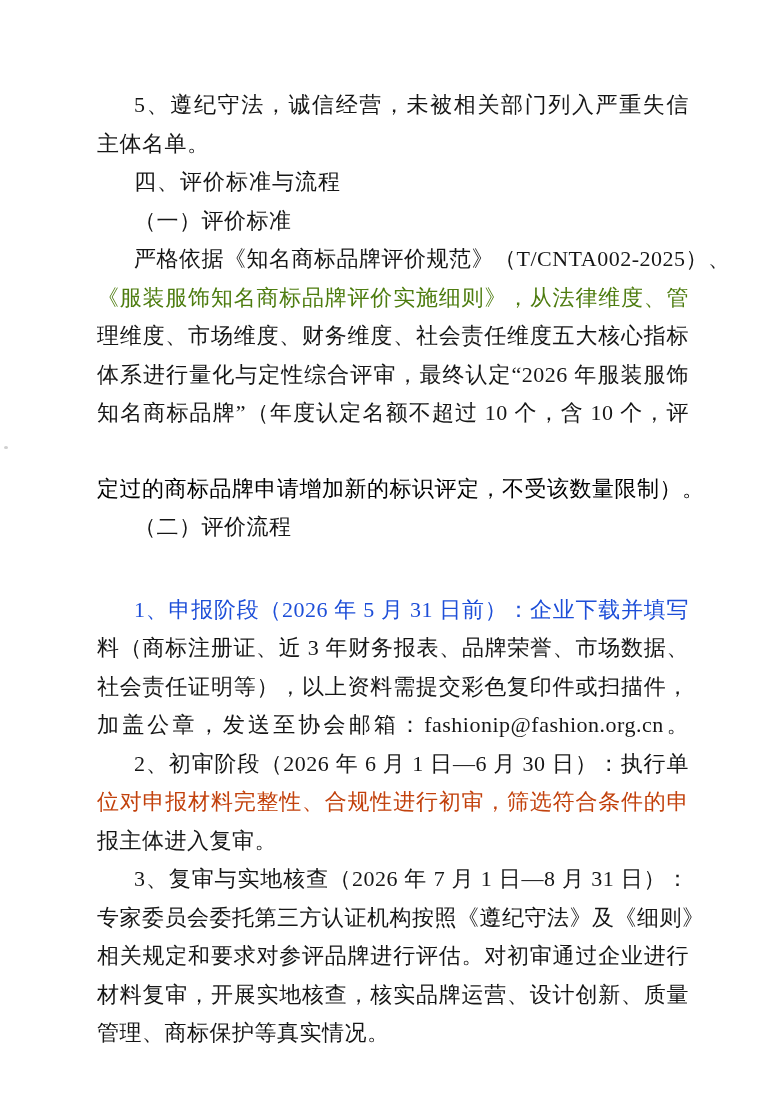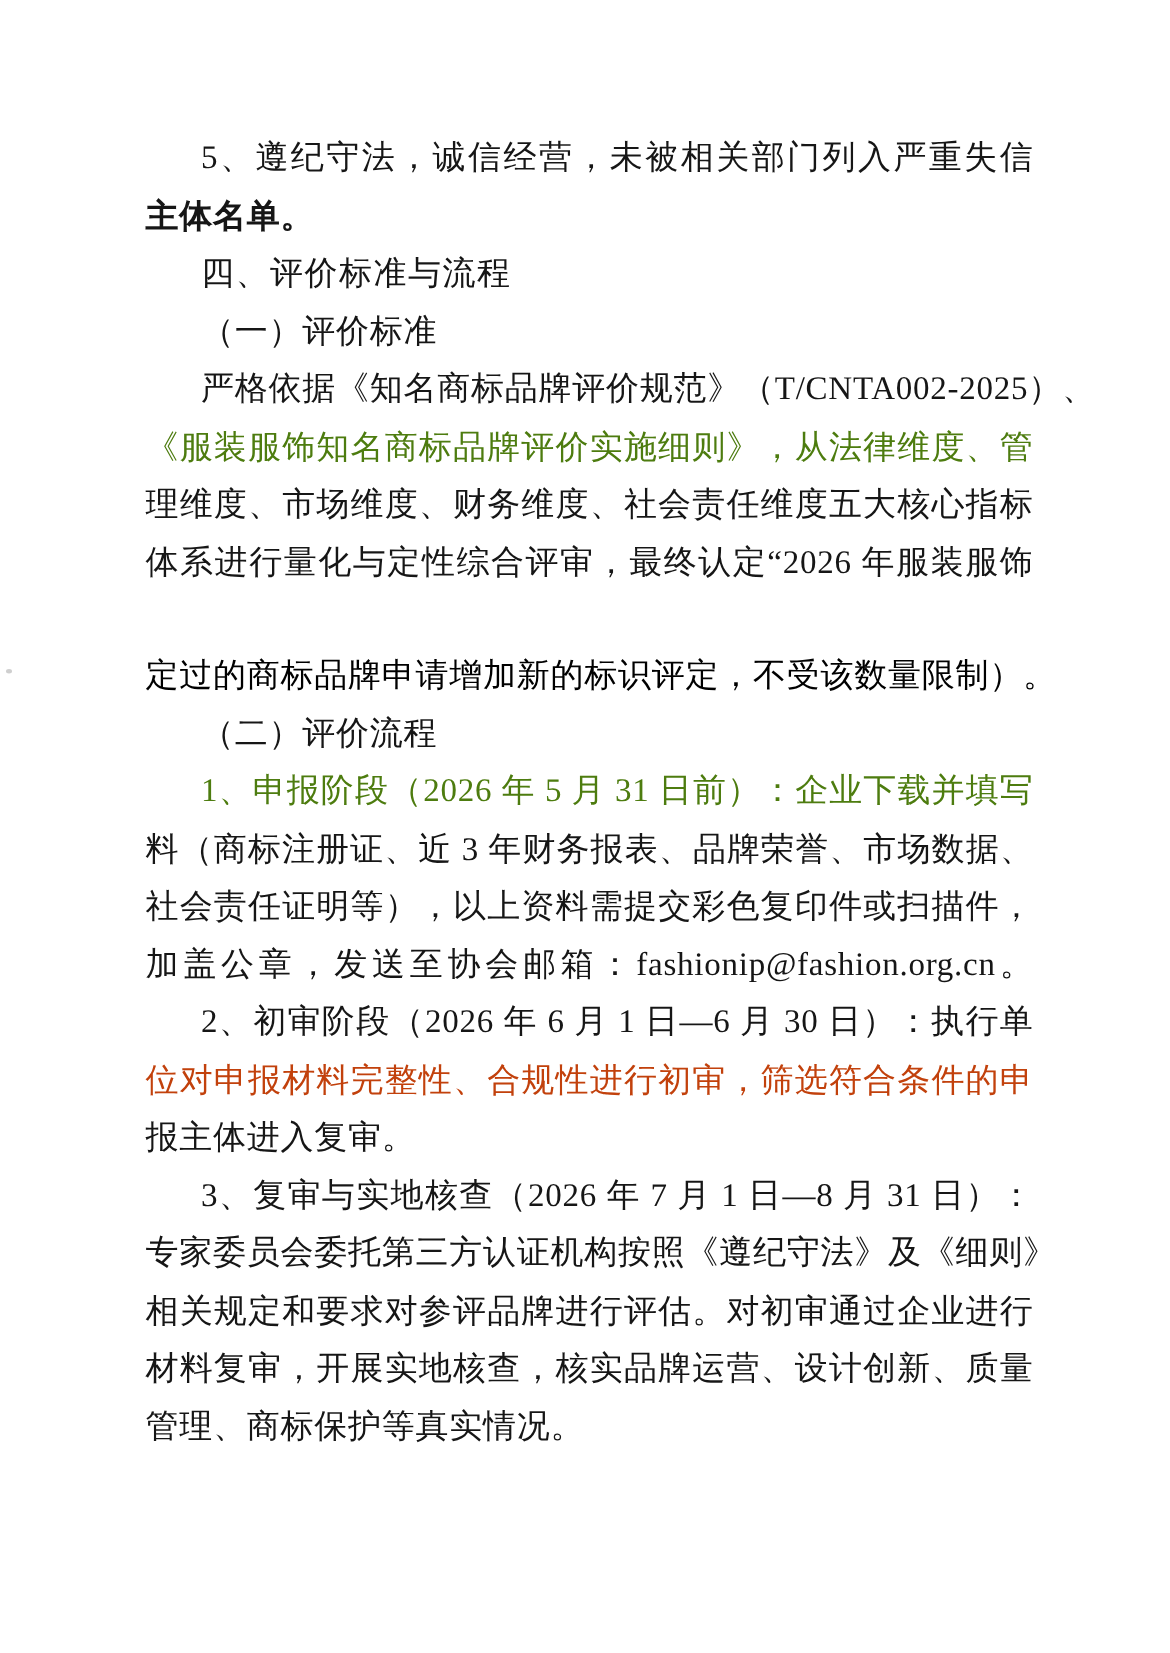--- a/index.html
+++ b/index.html
@@ -57,30 +57,31 @@
     border-radius: 50%;
     background: #cfcfcf;
   }
 </style>
 </head>
 <body>
 
 <div class="page" style="background: rgb(255, 255, 255);">
   <div class="doc-body">
       <div class="line justify indent" style="color: rgb(22, 22, 22);">5、遵纪守法，诚信经营，未被相关部门列入严重失信</div>
-      <div class="line" style="color: rgb(22, 22, 22); font-weight: bold;">主体名单。</div>
+      <div class="line" style="color: rgb(22, 22, 22);">主体名单。</div>
       <div class="line indent bold" style="color: rgb(22, 22, 22);">四、评价标准与流程</div>
       <div class="line indent" style="color: rgb(22, 22, 22);">（一）评价标准</div>
       <div class="line justify indent" style="color: rgb(22, 22, 22);">严格依据《知名商标品牌评价规范》（T/CNTA002-2025）、</div>
       <div class="line justify" style="color: #4d7c0f; font-family: Liberation Serif, serif;">《服装服饰知名商标品牌评价实施细则》，从法律维度、管</div>
       <div class="line justify" style="color: rgb(22, 22, 22);">理维度、市场维度、财务维度、社会责任维度五大核心指标</div>
       <div class="line justify" style="color: rgb(22, 22, 22);">体系进行量化与定性综合评审，最终认定“2026 年服装服饰</div>
+      <div class="line justify" style="color: rgb(22, 22, 22);">知名商标品牌”（年度认定名额不超过 10 个，含 10 个，评</div>
       <div class="line justify" style="color: #000000; margin-top: 37px;">定过的商标品牌申请增加新的标识评定，不受该数量限制）。</div>
       <div class="line indent" style="color: rgb(22, 22, 22);">（二）评价流程</div>
-      <div class="line justify indent" style="color: #4d7c0f;">1、申报阶段（2026 年 5 月 31 日前）：企业下载并填写</div>
+      <div class="line justify indent" style="color: #1d4ed8; margin-top: 44px;">1、申报阶段（2026 年 5 月 31 日前）：企业下载并填写</div>
       <div class="line justify" style="color: rgb(22, 22, 22);">料（商标注册证、近 3 年财务报表、品牌荣誉、市场数据、</div>
       <div class="line justify" style="color: rgb(22, 22, 22);">社会责任证明等），以上资料需提交彩色复印件或扫描件，</div>
       <div class="line justify" style="color: rgb(22, 22, 22);">加盖公章，发送至协会邮箱：fashionip@fashion.org.cn。</div>
       <div class="line justify indent" style="color: rgb(22, 22, 22);">2、初审阶段（2026 年 6 月 1 日—6 月 30 日）：执行单</div>
       <div class="line justify" style="color: #c2410c;">位对申报材料完整性、合规性进行初审，筛选符合条件的申</div>
       <div class="line" style="color: rgb(22, 22, 22);">报主体进入复审。</div>
       <div class="line justify indent" style="color: rgb(22, 22, 22);">3、复审与实地核查（2026 年 7 月 1 日—8 月 31 日）：</div>
       <div class="line justify" style="color: rgb(22, 22, 22);">专家委员会委托第三方认证机构按照《遵纪守法》及《细则》</div>
       <div class="line justify" style="color: rgb(22, 22, 22);">相关规定和要求对参评品牌进行评估。对初审通过企业进行</div>
       <div class="line justify" style="color: rgb(22, 22, 22);">材料复审，开展实地核查，核实品牌运营、设计创新、质量</div>

